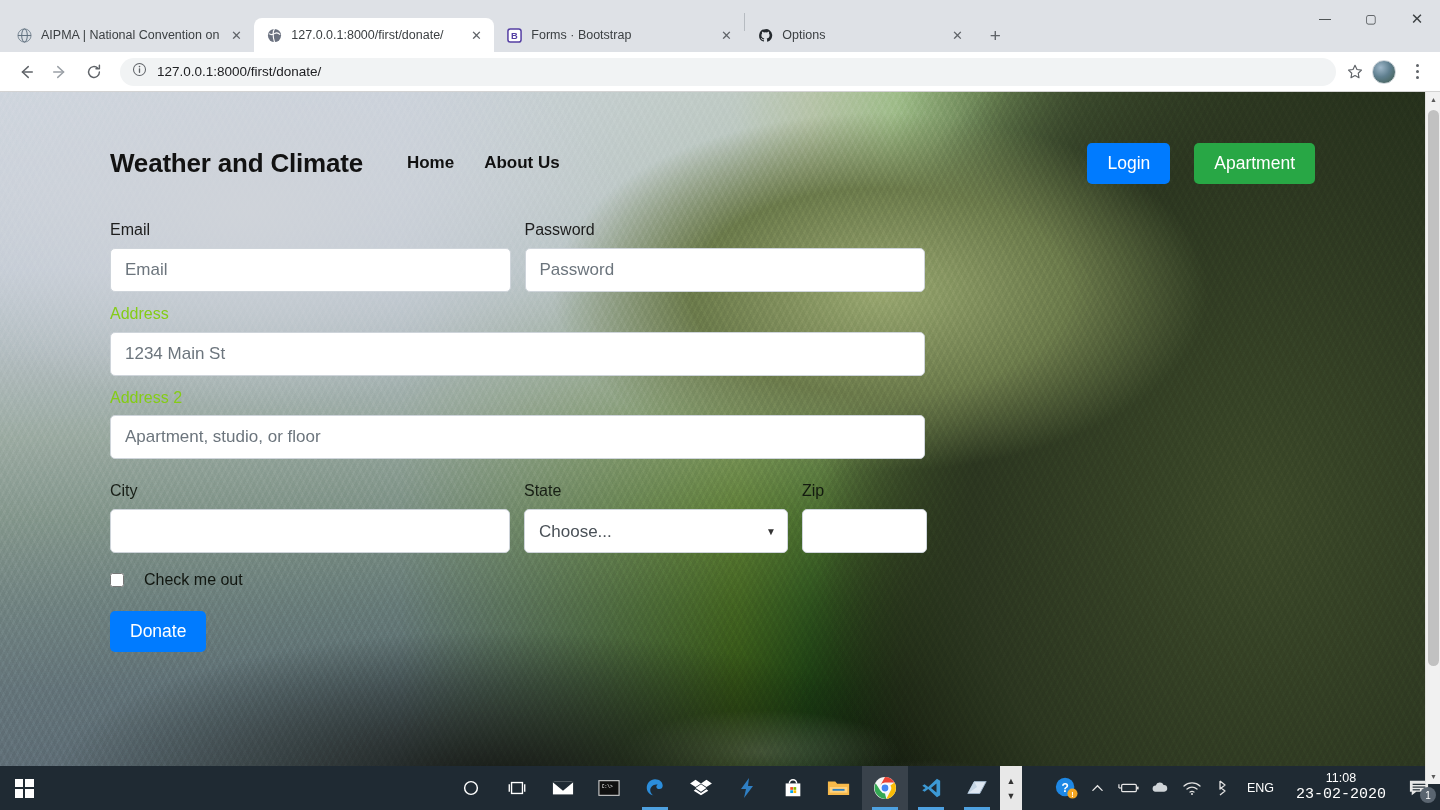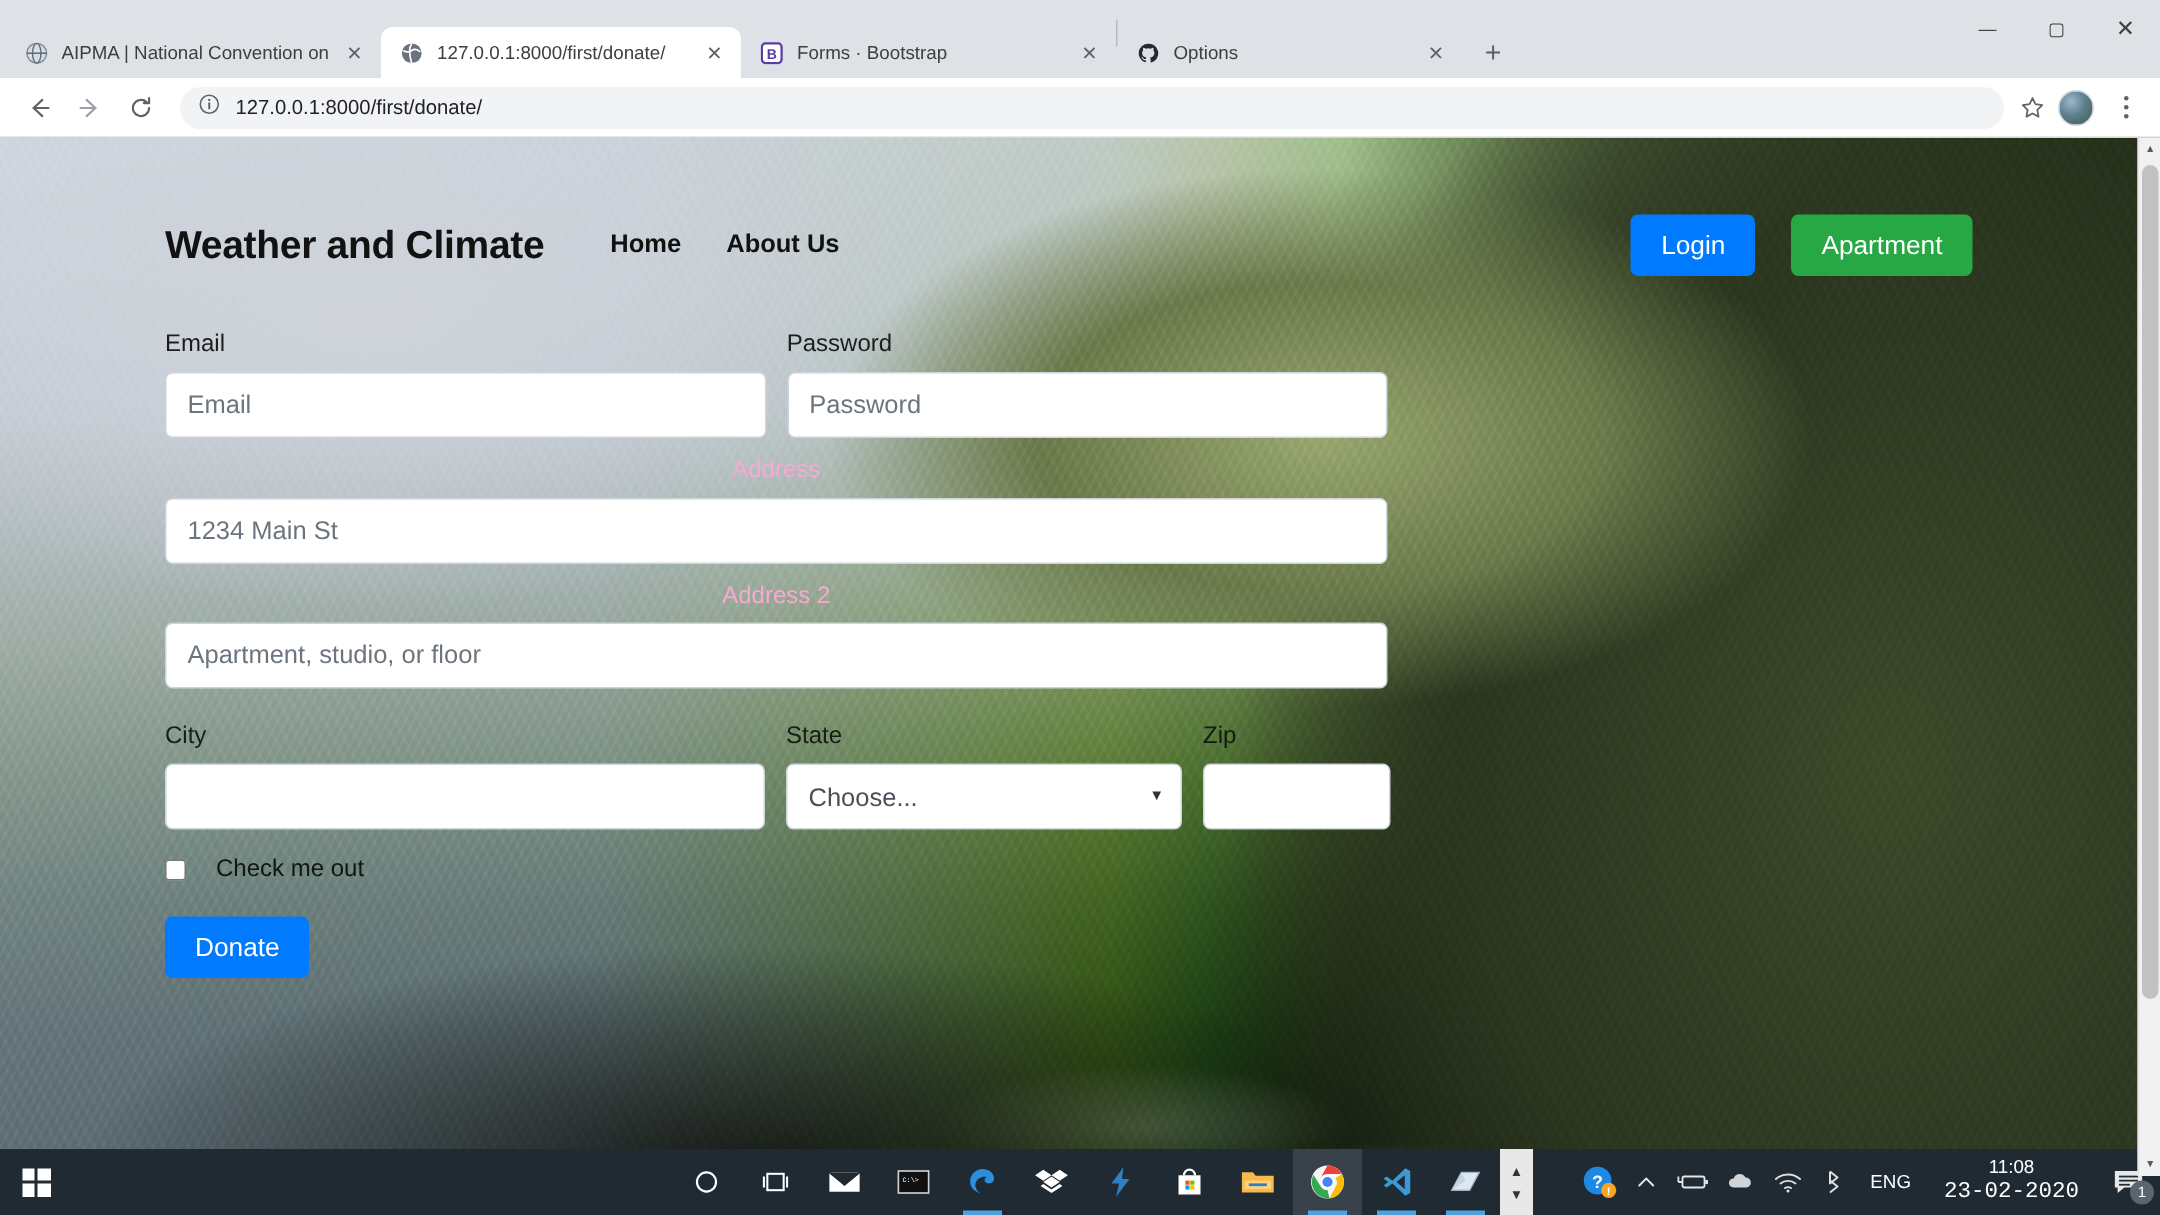--- a/index.html
+++ b/index.html
@@ -232,21 +232,21 @@
   .formrow { display: flex; gap: 14px; }
   .fgroup { margin-bottom: 12px; }
   .fgroup.half { flex: 1 1 0; }
   .flabel {
     display: block;
     font-size: 16px;
     color: #1d1d1d;
     margin-bottom: 7px;
     line-height: 1.3;
   }
-  .flabel.dim { color: #f9a8d4; text-align: center; }
+  .flabel.dim { color: #84cc16; }
   .fcontrol {
     width: 100%;
     height: 44px;
     background: #ffffff;
     border: 1px solid #ced4da;
     border-radius: 5px;
     padding: 0 14px;
     font-size: 17px;
     color: #495057;
     font-family: "Liberation Sans", sans-serif;

